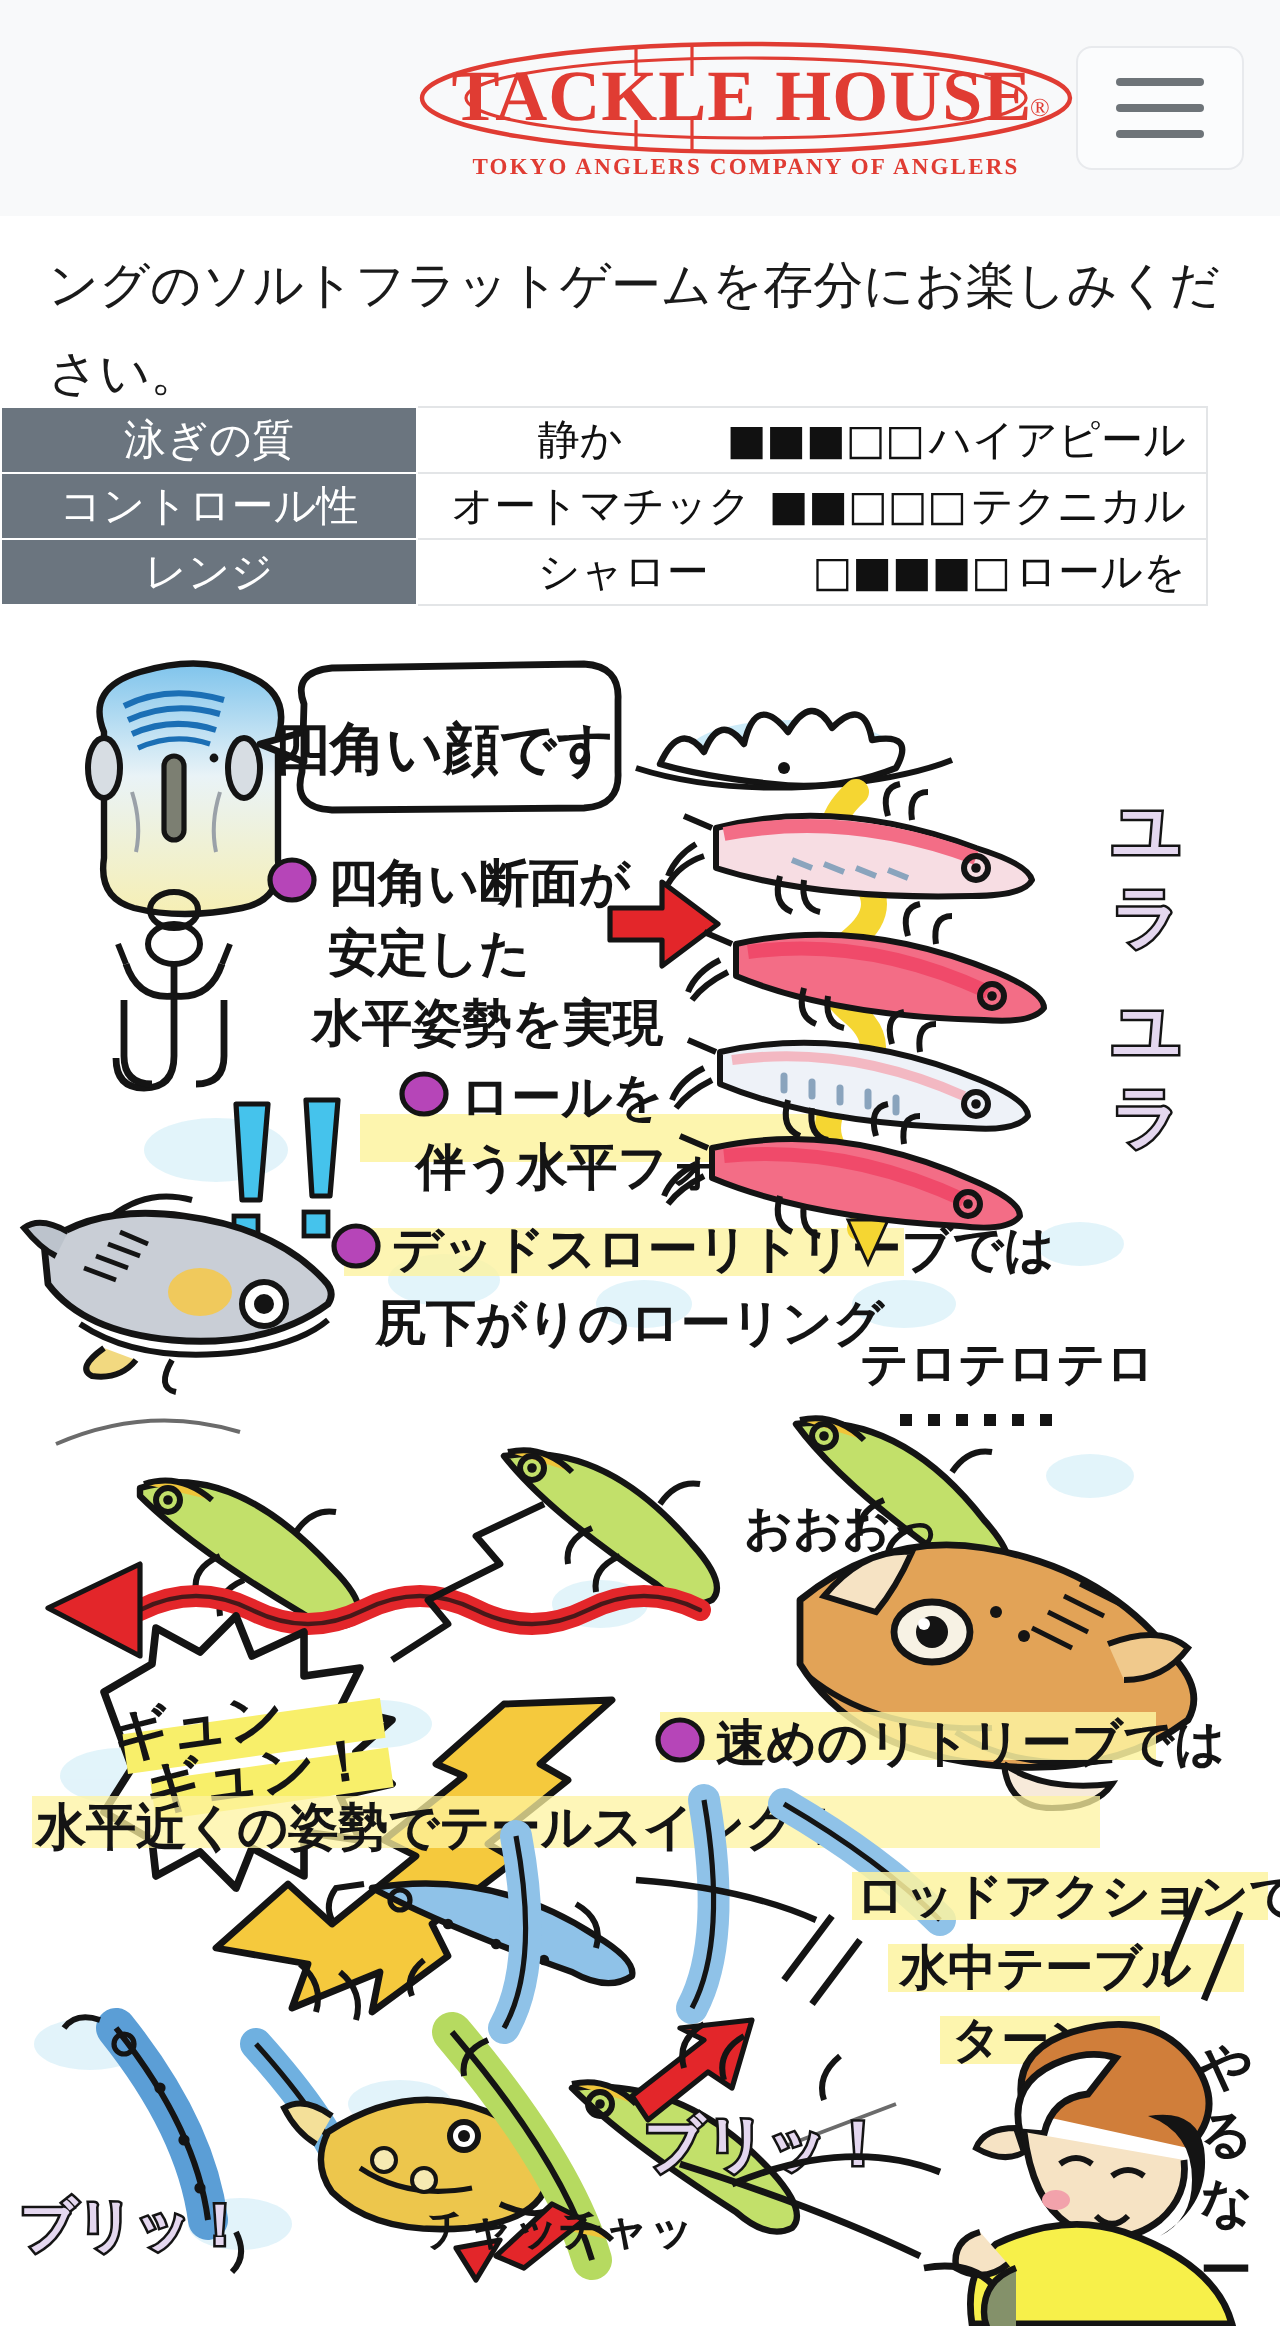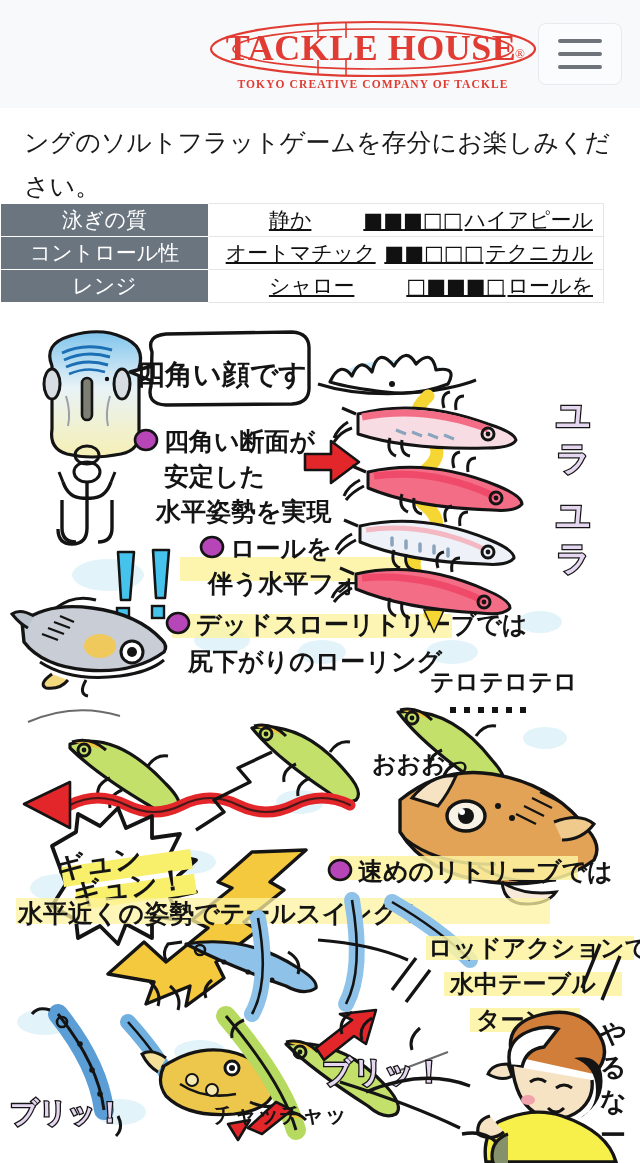--- a/index.html
+++ b/index.html
@@ -54,21 +54,20 @@
   .spec-table tr{ height:33px; }
   .spec-table th{
     width:208px; background:#6b757f; color:#ffffff;
     font-weight:400; font-size:21px; text-align:center;
     border:1px solid #ffffff; padding:2px 12px;
   }
   .spec-table td{
     background:#ffffff; border:1px solid #e3e5e7;
     font-size:21px; color:#111; padding:2px 10px 2px 8px;
     white-space:nowrap;
-    text-decoration:underline;
   }
   .cellflex{ display:flex; align-items:center; justify-content:flex-end; gap:0; }
   .lo-label{ flex:1; text-align:center; }
   .pips{ letter-spacing:0px; font-family:"DejaVu Sans",sans-serif; }
   .hi-label{ padding-left:2px; }
 
   
   .illus{
     position:absolute; top:322px; left:0; width:640px; height:841px;
     background:#ffffff; overflow:hidden;
@@ -87,21 +86,21 @@
         <ellipse cx="165" cy="31" rx="162" ry="27" fill="none" stroke="#e03c33" stroke-width="2.2"></ellipse>
         <ellipse cx="165" cy="31" rx="140" ry="20" fill="none" stroke="#e03c33" stroke-width="1.6"></ellipse>
         <line x1="110" y1="5" x2="110" y2="20" stroke="#e03c33" stroke-width="1.6"></line>
         <line x1="110" y1="42" x2="110" y2="57" stroke="#e03c33" stroke-width="1.6"></line>
         <line x1="138" y1="5" x2="138" y2="20" stroke="#e03c33" stroke-width="1.6"></line>
         <line x1="138" y1="42" x2="138" y2="57" stroke="#e03c33" stroke-width="1.6"></line>
         <text x="163" y="42" text-anchor="middle" font-family="Liberation Serif, DejaVu Serif, serif" font-size="36" font-weight="700" fill="#e03c33" letter-spacing="0.5">TACKLE HOUSE</text>
         <text x="312" y="40" text-anchor="middle" font-family="Liberation Serif, DejaVu Serif, serif" font-size="13" fill="#e03c33">®</text>
       </svg>
     </div>
-    <div class="brand-tagline">TOKYO CREATIVE COMPANY OF TACKLE</div>
+    <div class="brand-tagline">TOKYO ANGLERS COMPANY OF ANGLERS</div>
   </div>
 
   <button class="nav-toggle" aria-label="menu">
     <span class="bar"></span>
     <span class="bar"></span>
     <span class="bar"></span>
   </button>
 </header>
 
 <p class="intro">ングのソルトフラットゲームを存分にお楽しみください。</p>

